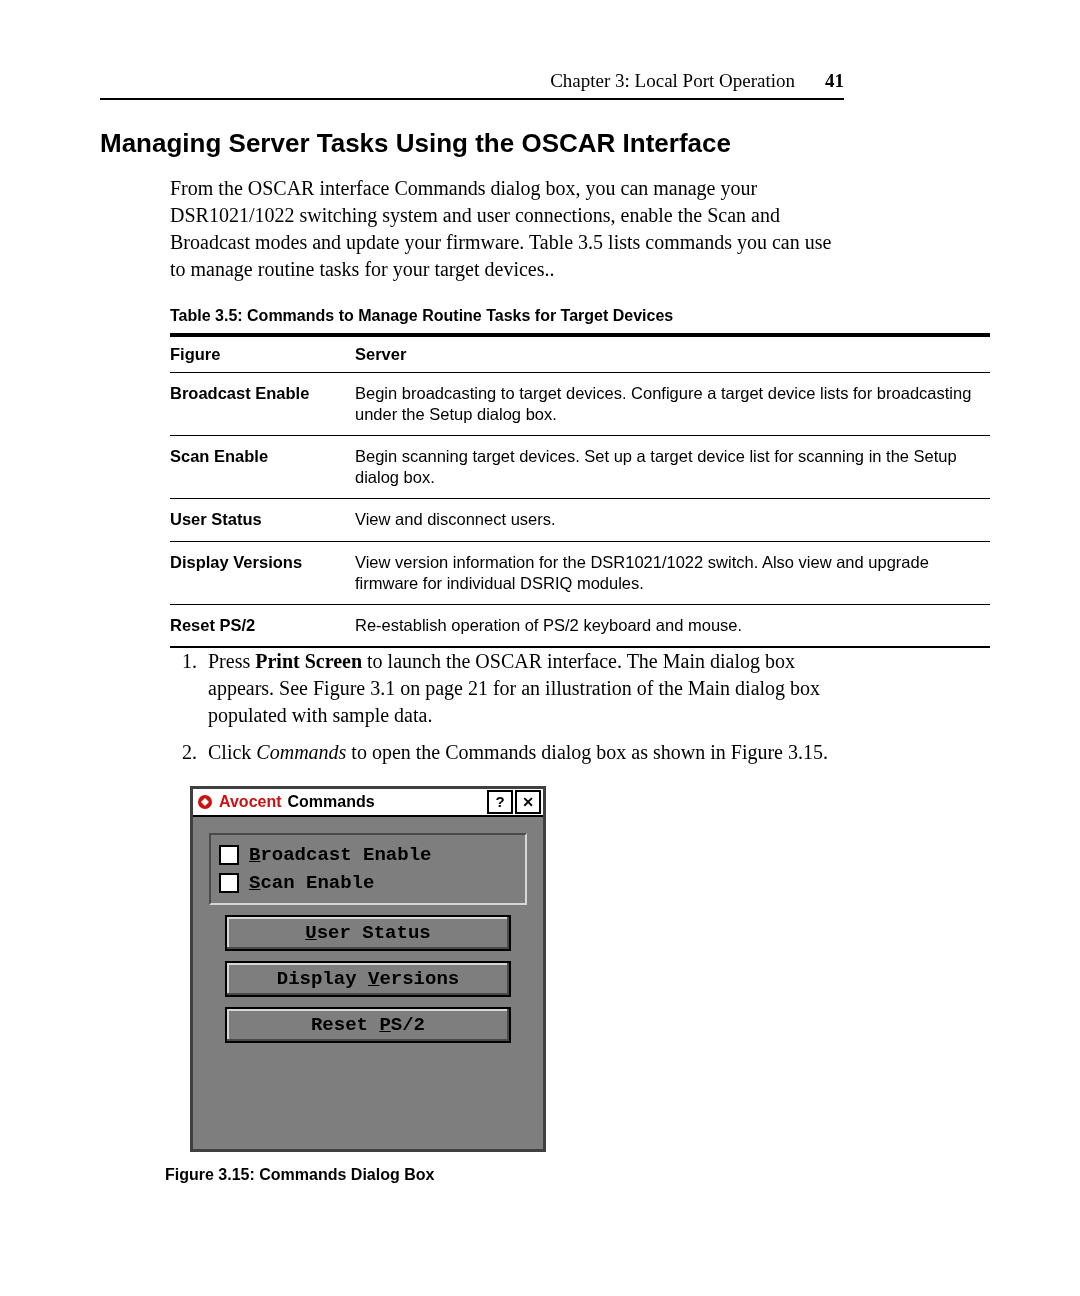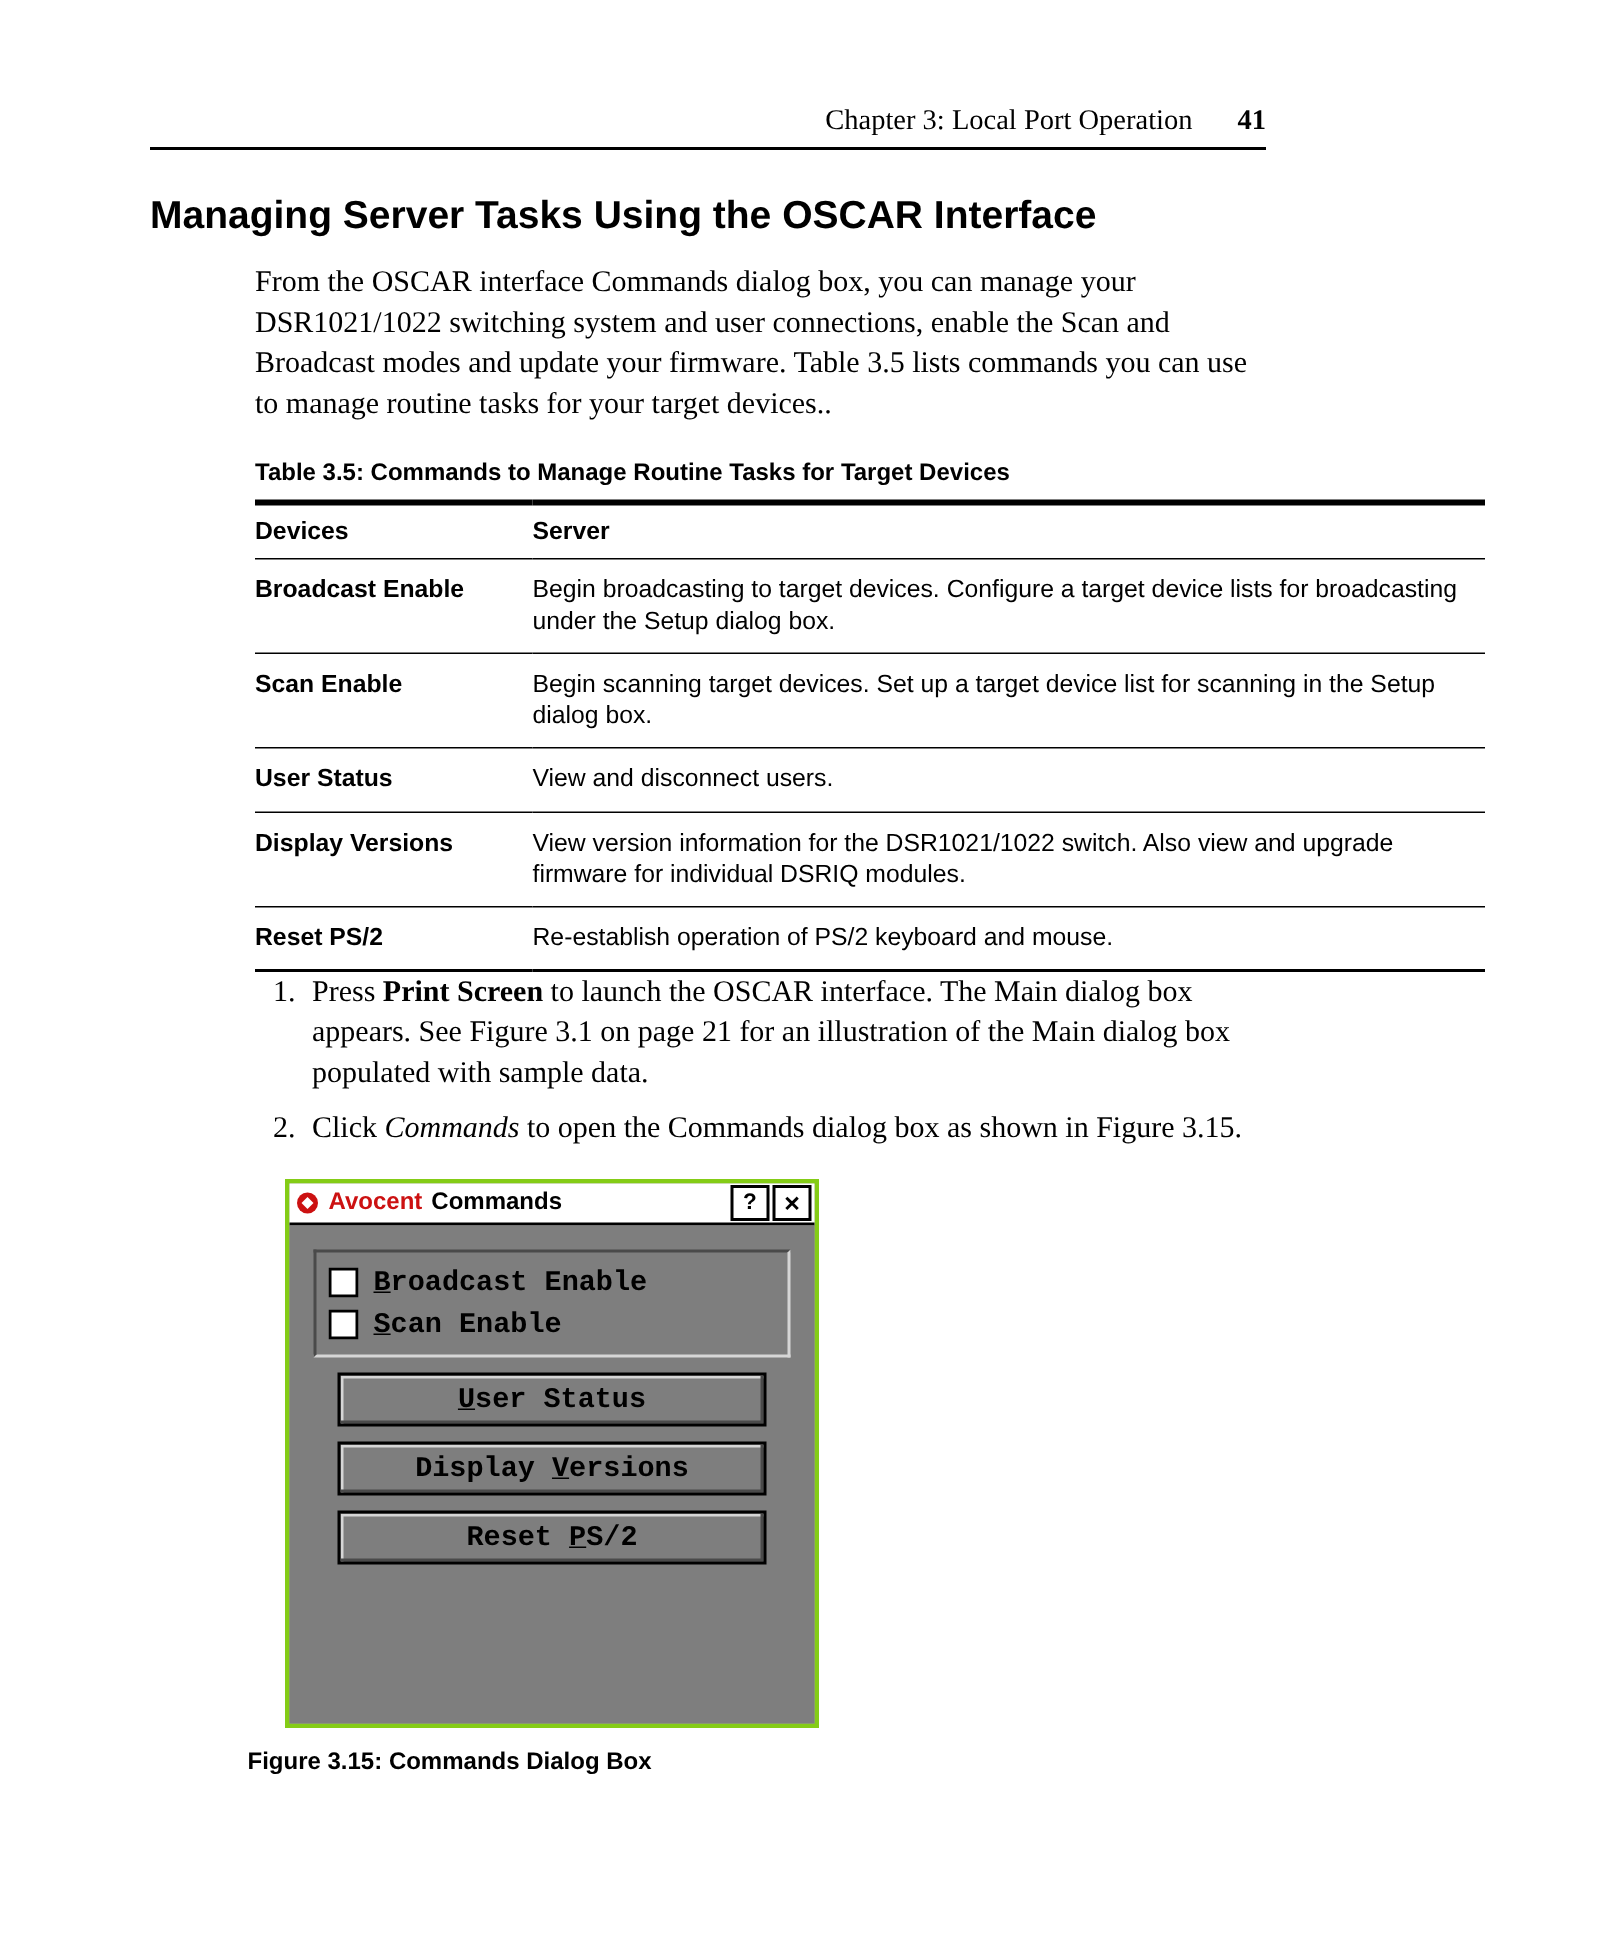--- a/index.html
+++ b/index.html
@@ -105,22 +105,22 @@
   ol.steps li .ital { font-style: italic; }
 
   
   .figure-wrap {
     margin-left: 90px;
     margin-top: 14px;
     margin-bottom: 14px;
   }
   .dlg-outer {
     width: 350px;
-    border: 3px solid #84cc16;
-    background: #a3a3a3;
+    border: 3px solid #404040;
+    background: #86efac;
     font-family: "Courier New", monospace;
   }
   .dlg-titlebar {
     display: flex;
     align-items: center;
     background: #fff;
     border-bottom: 2px solid #000;
     height: 26px;
     padding: 0 2px;
   }
@@ -221,21 +221,21 @@
 
   <h1 class="section-heading">Managing Server Tasks Using the OSCAR Interface</h1>
 
   <div class="intro">From the OSCAR interface Commands dialog box, you can manage your DSR1021/1022 switching system and user connections, enable the Scan and Broadcast modes and update your firmware. Table 3.5 lists commands you can use to manage routine tasks for your target devices..</div>
 
   <div class="table-caption">Table 3.5: Commands to Manage Routine Tasks for Target Devices</div>
 
   <table class="cmd-table">
     <thead>
       <tr>
-        <th>Devices</th>
+        <th>Figure</th>
         <th>Server</th>
       </tr>
     </thead>
     <tbody>
       <tr>
         <td>Broadcast Enable</td>
         <td>Begin broadcasting to target devices. Configure a target device lists for broadcasting under the Setup dialog box.</td>
       </tr>
       <tr>
         <td>Scan Enable</td>

